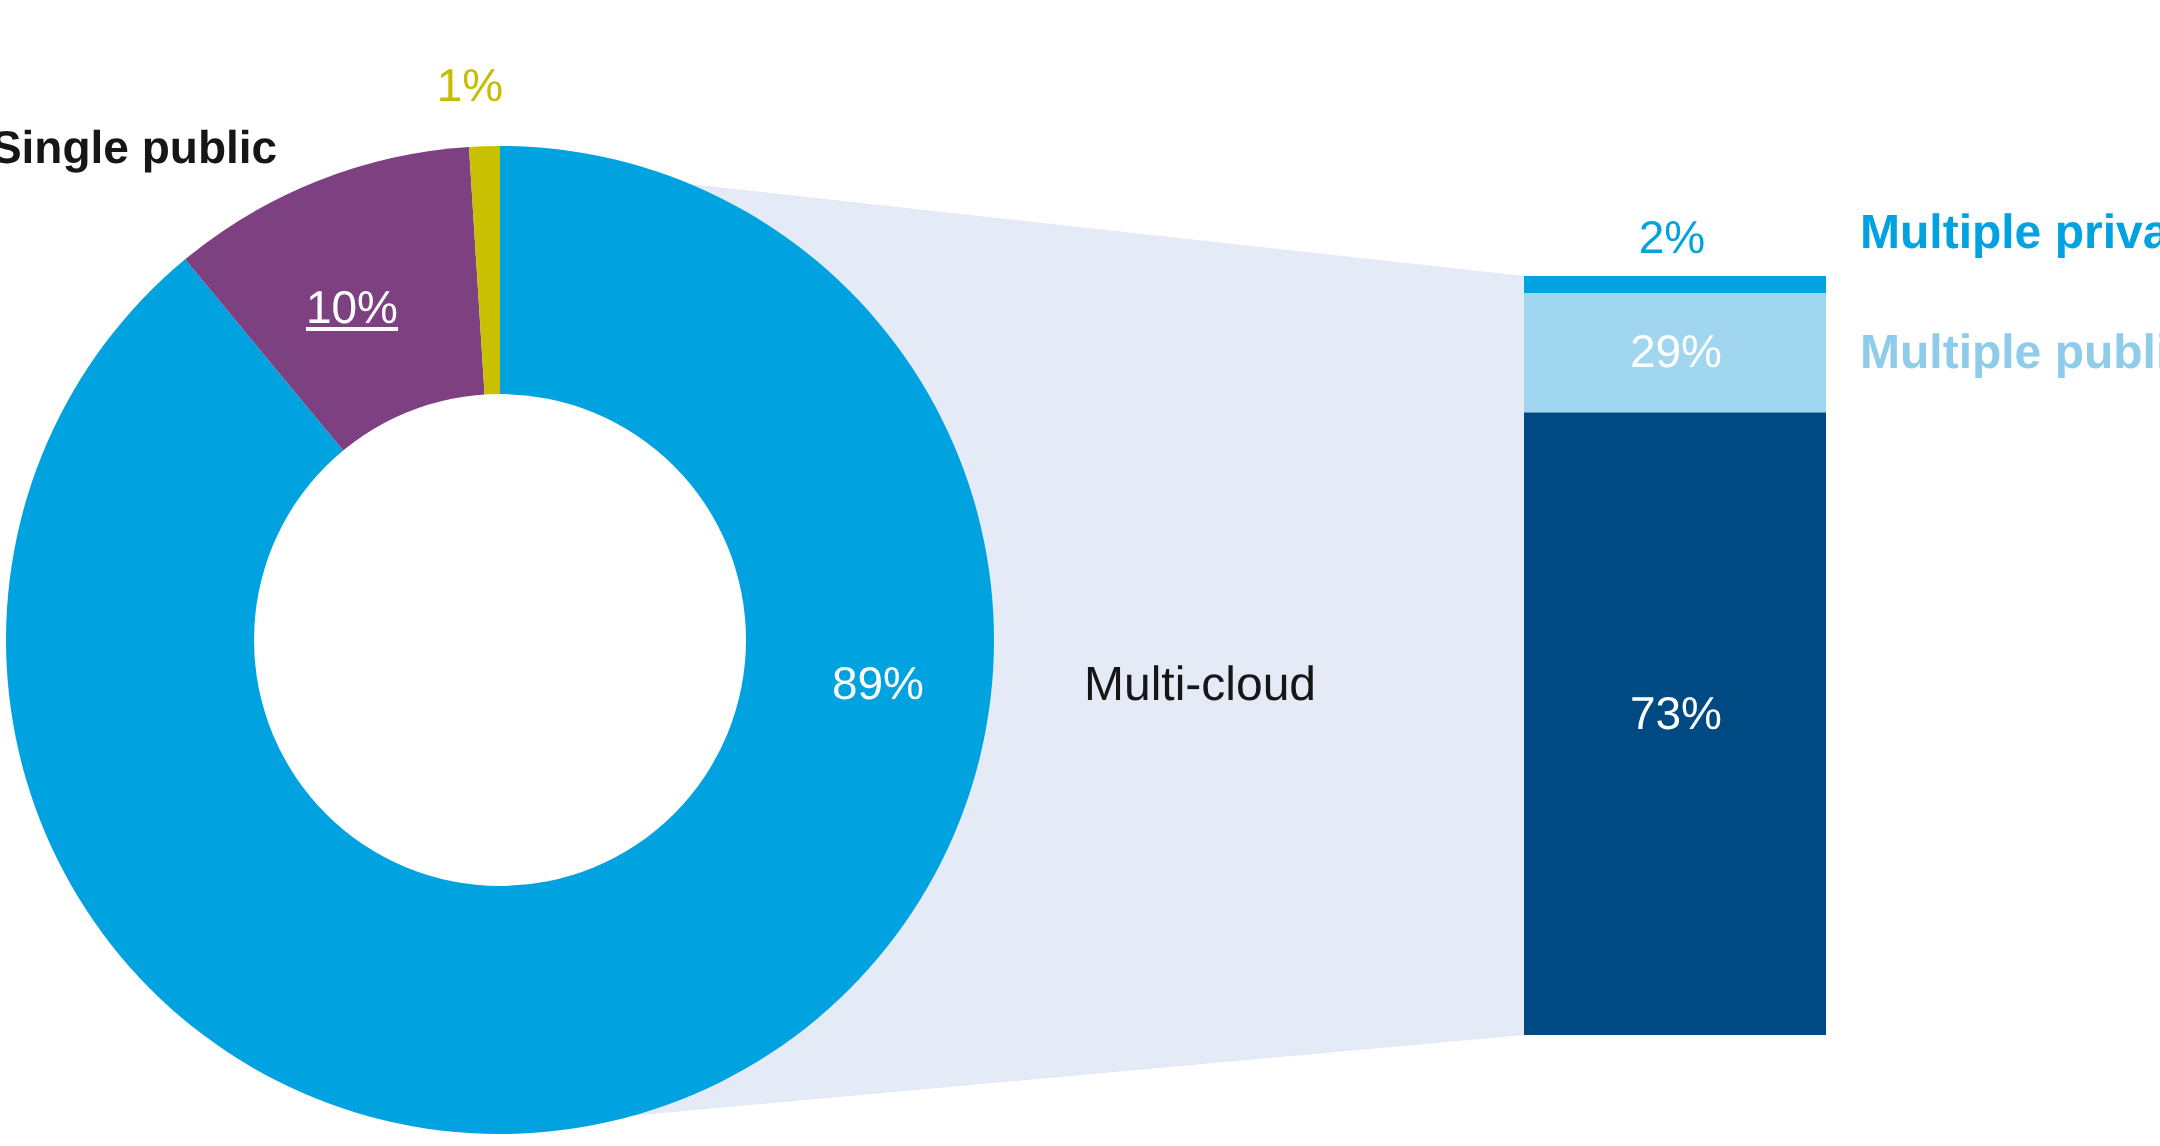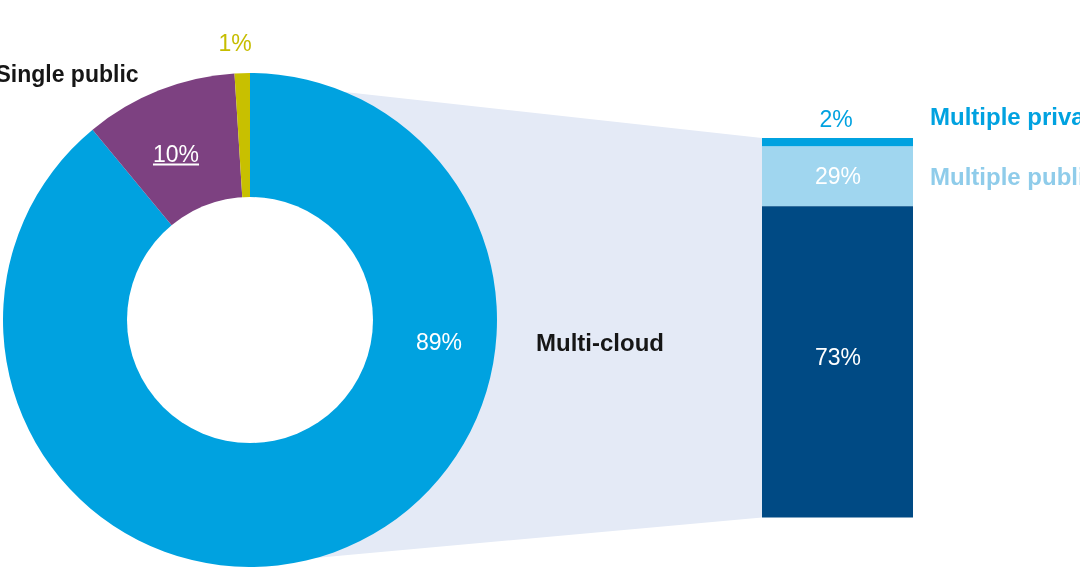--- a/index.html
+++ b/index.html
@@ -15,21 +15,21 @@
     position:absolute;
     white-space:nowrap;
     line-height:1;
   }
   .centered{transform:translate(-50%,-50%);}
   .vcentered{transform:translateY(-50%);}
   .name-label{font-size:23px;font-weight:600;color:#161616;}
   .side-label{font-size:24px;font-weight:600;}
   .pct{font-size:23px;font-weight:400;}
   .pct-on-slice{color:#ffffff;}
-  .multicloud{font-size:24px;font-weight:700;color:#161616;}
+  .multicloud{font-size:24px;font-weight:400;color:#161616;}
 </style>
 </head>
 <body>
 
 <div id="stage">
 
   <svg id="chart-svg" width="1080" height="573" viewBox="0 0 1080 573">
       <polygon points="345,92 762,138 762,517.5 315,558" fill="#E4EAF6"></polygon>
       <path d="M 250 320 L 250 73 A 247 247 0 1 1 92.55627453207367 129.68322903438002 Z" fill="#00A2E0"></path>
       <path d="M 250 320 L 92.55627453207367 129.68322903438002 A 247 247 0 0 1 234.49074167625963 73.48739807821693 Z" fill="#7D4181"></path>

